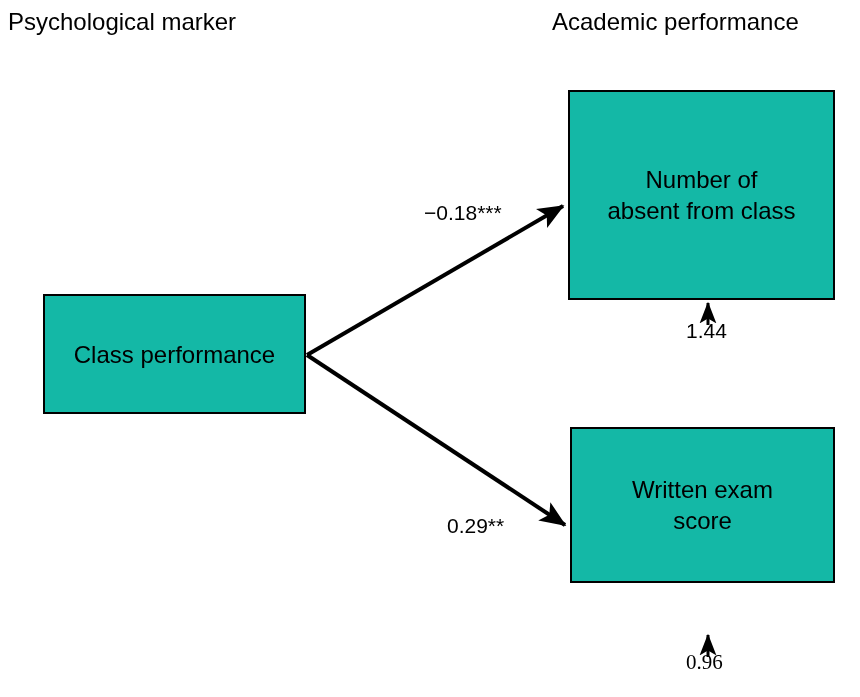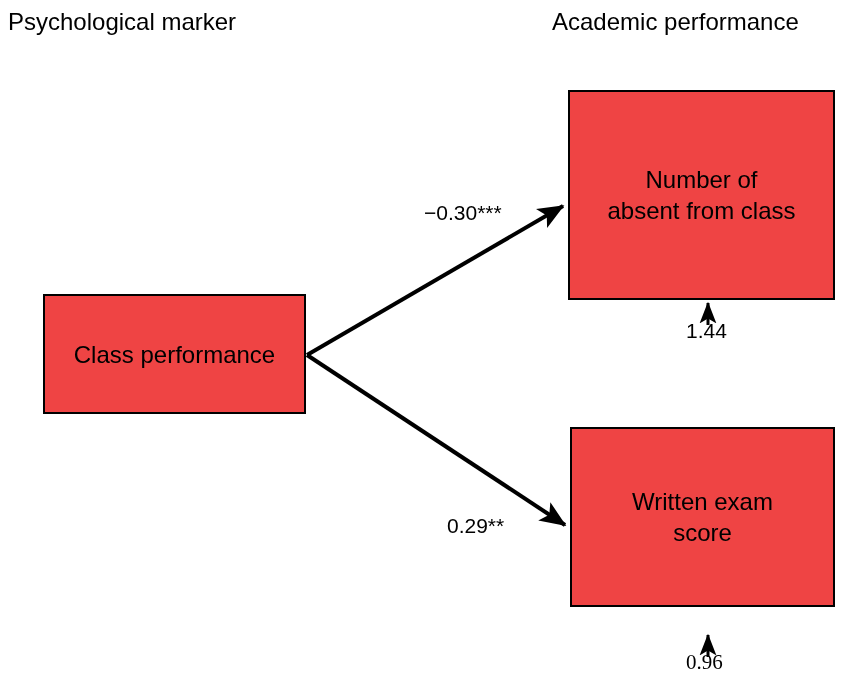--- a/index.html
+++ b/index.html
@@ -27,41 +27,41 @@
     white-space: nowrap;
   }
   #header-left  { left: 8px;  top: 8px; }
   #header-right { left: 552px; top: 8px; }
 
   
   .node-box {
     position: absolute;
     box-sizing: border-box;
     border: 2px solid #000000;
-    background: #ef4444;
+    background: #14b8a6;
     display: flex;
     align-items: center;
     justify-content: center;
     text-align: center;
   }
   .node-label {
     font-size: 24px;
     line-height: 31px;
     color: #000;
     white-space: pre-line;
     padding: 0 6px;
   }
   #box-class-motivation {
     left: 43px;  top: 294px;  width: 263px; height: 120px;
   }
   #box-absent {
     left: 568px; top: 90px;   width: 267px; height: 210px;
   }
   #box-written-exam {
-    left: 570px; top: 427px;  width: 265px; height: 180px;
+    left: 570px; top: 427px;  width: 265px; height: 156px;
   }
 
   
   #arrow-layer {
     position: absolute;
     left: 0; top: 0;
     width: 860px; height: 697px;
     pointer-events: none;
   }
 
@@ -113,21 +113,21 @@
   <div class="node-box" id="box-absent">
     <span class="node-label">Number of
 absent from class</span>
   </div>
 
   <div class="node-box" id="box-written-exam">
     <span class="node-label">Written exam
 score</span>
   </div>
 
-  <div class="edge-label" id="label-path-absent">−0.30***</div>
+  <div class="edge-label" id="label-path-absent">−0.18***</div>
 
   <div class="edge-label" id="label-path-exam">0.29**</div>
 
   <div class="edge-label" id="label-residual-absent">1.44</div>
 
   <div class="edge-label" id="label-residual-exam">0.96</div>
 
 </div>
 
 </body></html>

